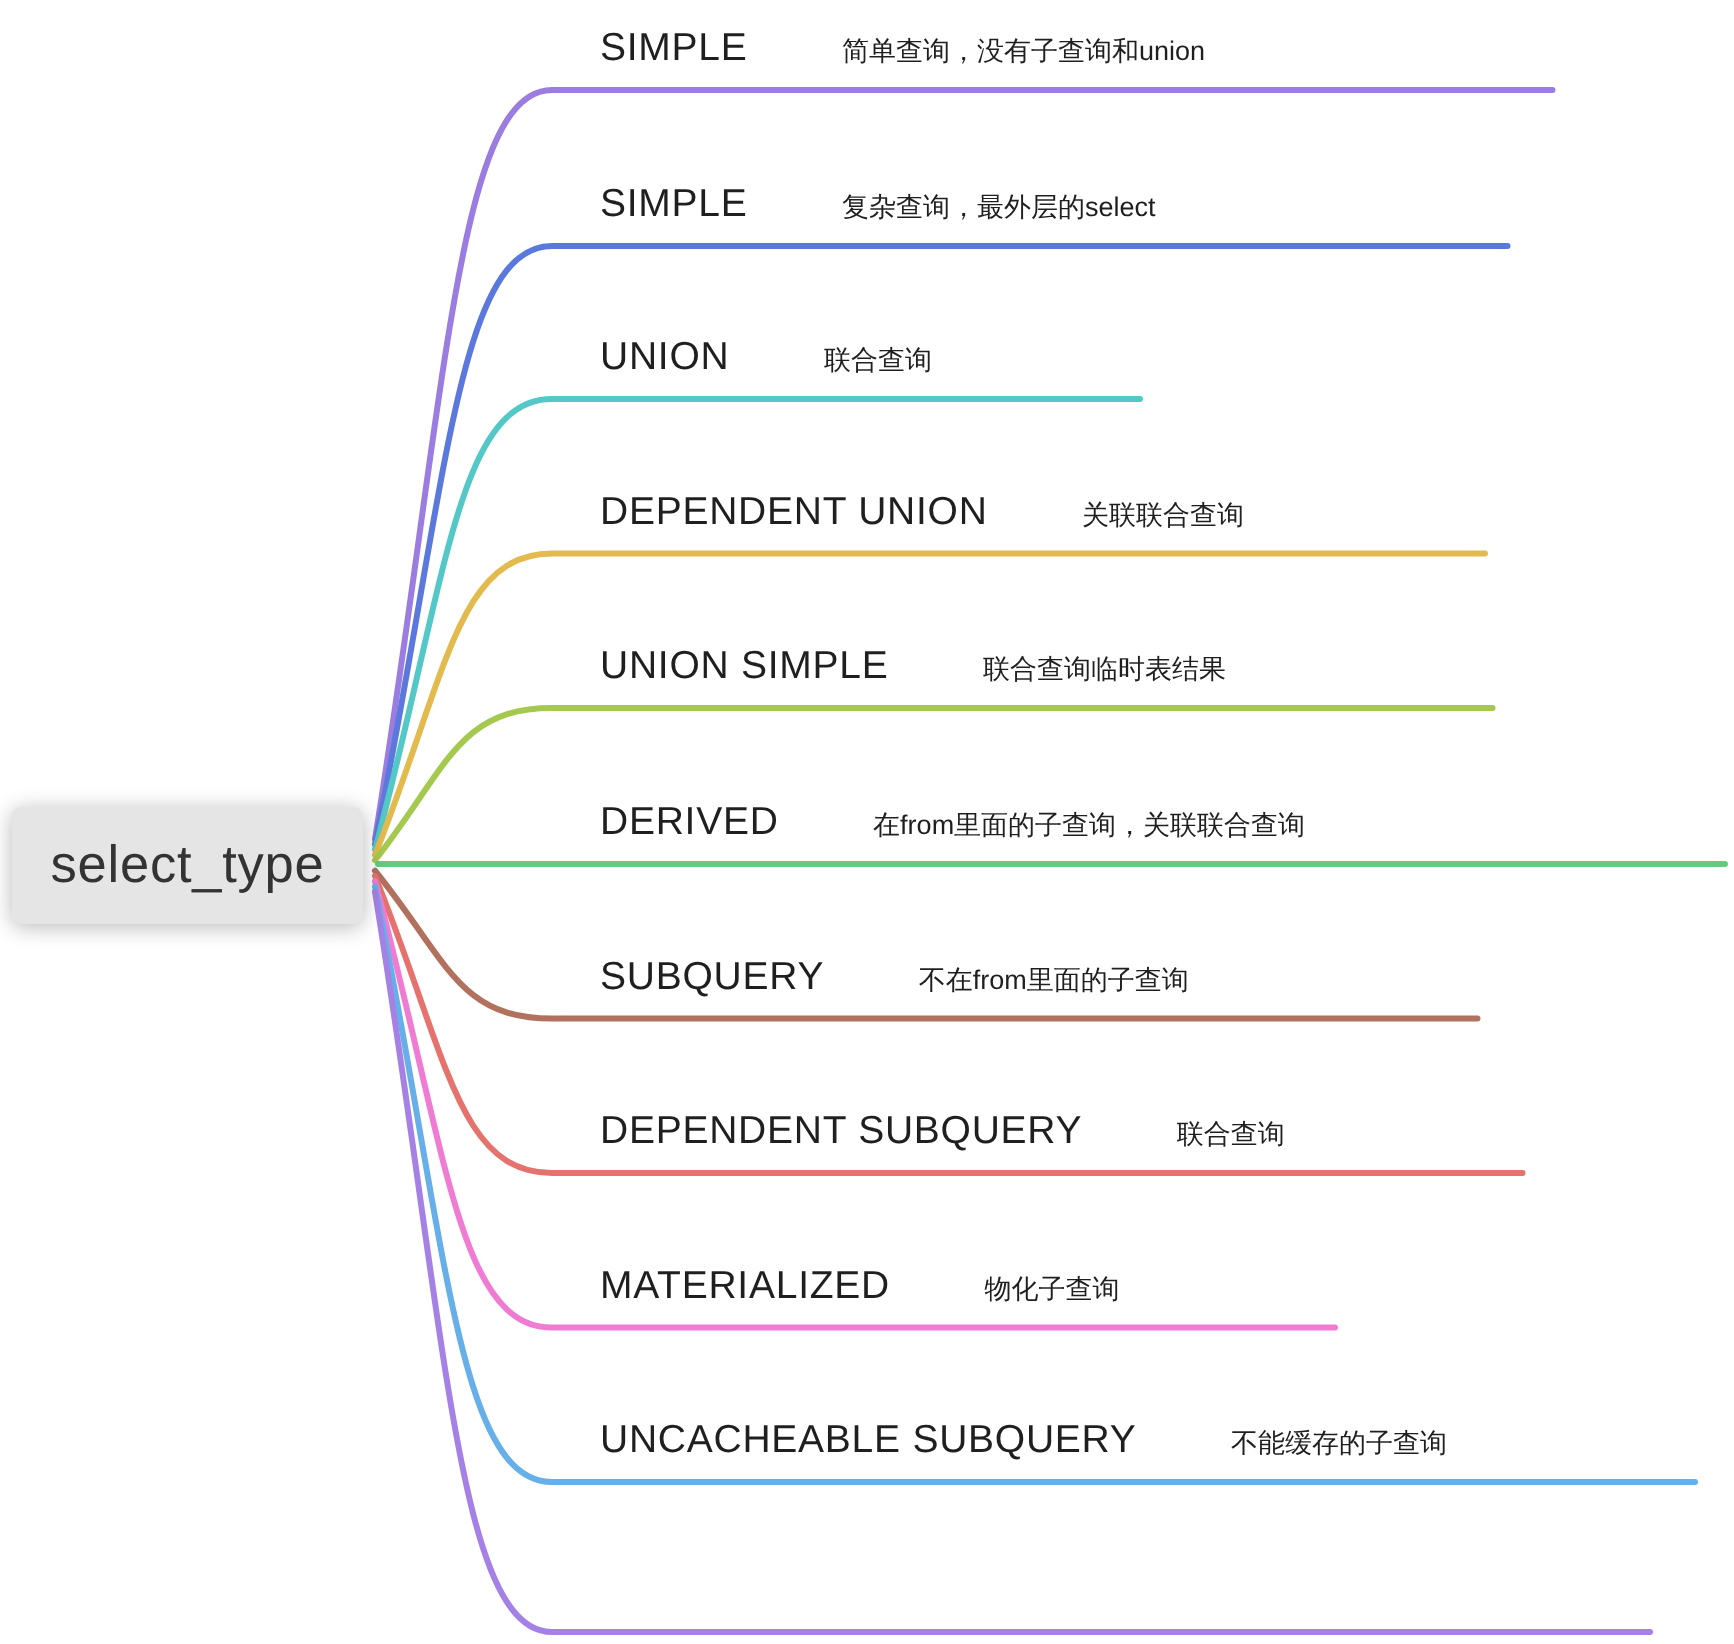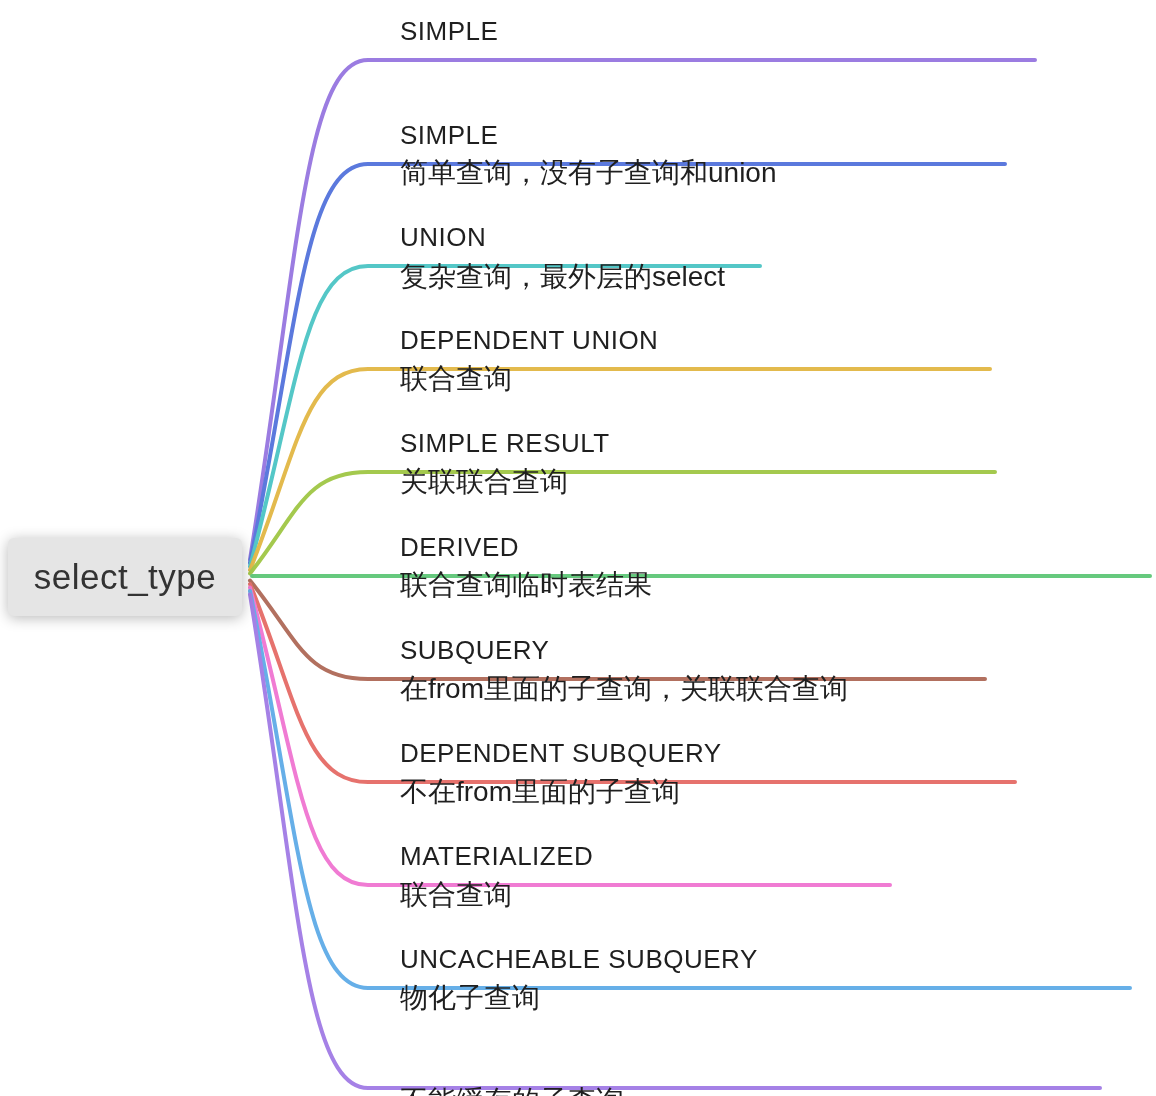--- a/index.html
+++ b/index.html
@@ -38,34 +38,33 @@
   .root-label {
     font-size: 35px;
     color: #333333;
     letter-spacing: 0.5px;
   }
 
   .branch-row {
     position: absolute;
     left: 400px;
     display: flex;
-    gap: 108px;
+    gap: 63px;
     align-items: baseline;
     white-space: nowrap;
     z-index: 2;
     line-height: 34px;
-    flex-direction: column;
   }
   .branch-label {
     font-size: 26px;
     color: #1f1f1f;
     letter-spacing: 0.5px;
   }
   .branch-desc {
-    font-size: 28px;
+    font-size: 18px;
     color: #1f1f1f;
   }
 </style>
 </head>
 <body>
 
 <div class="canvas">
 
   <svg class="mindmap-lines" id="mindmap-svg" viewBox="0 0 1156 1096" xmlns="http://www.w3.org/2000/svg">
       <path d="M 250 559.5 C 298 259.8, 305 60, 368 60 L 1035 60" fill="none" stroke="#9b7ce1" stroke-width="4" stroke-linecap="round"></path>
@@ -99,21 +98,21 @@
     <span class="branch-label">UNION</span>
     <span class="branch-desc">联合查询</span>
   </div>
 
   <div class="branch-row" style="top:323px">
     <span class="branch-label">DEPENDENT UNION</span>
     <span class="branch-desc">关联联合查询</span>
   </div>
 
   <div class="branch-row" style="top:426px">
-    <span class="branch-label">SIMPLE RESULT</span>
+    <span class="branch-label">UNION SIMPLE</span>
     <span class="branch-desc">联合查询临时表结果</span>
   </div>
 
   <div class="branch-row" style="top:530px">
     <span class="branch-label">DERIVED</span>
     <span class="branch-desc">在from里面的子查询，关联联合查询</span>
   </div>
 
   <div class="branch-row" style="top:633px">
     <span class="branch-label">SUBQUERY</span>

